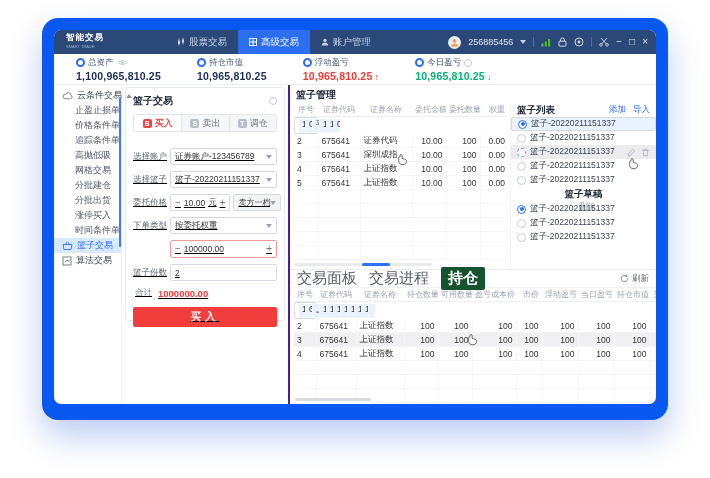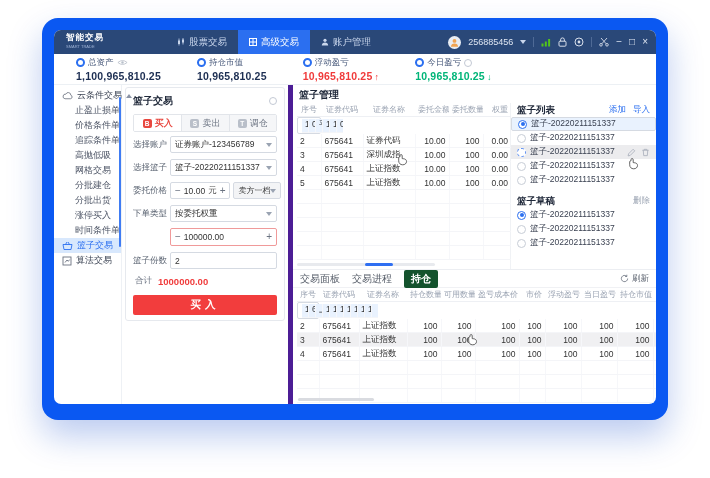--- a/index.html
+++ b/index.html
@@ -47,41 +47,41 @@
   .midcol{width:166px;flex:none;padding:2px 3px;box-sizing:border-box;}
   .card{border:1px solid #e6e9ee;border-radius:3px;background:#fff;height:234px;box-sizing:border-box;padding:6px 7px;}
   .card-h{display:flex;align-items:center;justify-content:space-between;}
   .card-h .t{font-size:10px;font-weight:bold;color:#20293a;}
   .seg{display:grid;grid-template-columns:1fr 1fr 1fr;border:1px solid #e2e5ea;border-radius:2px;margin-top:6px;overflow:hidden;}
   .seg .s{height:16px;display:flex;align-items:center;justify-content:center;gap:3px;font-size:9px;background:#f5f6f8;color:#6a7280;border-left:1px solid #e2e5ea;cursor:pointer;}
   .seg .s:first-child{border-left:none;}
   .seg .s.active{background:#fff;color:#e8473f;font-weight:bold;}
   .sb-badge{width:9px;height:9px;border-radius:2px;background:#b9bfc9;color:#fff;font-size:6.5px;display:flex;align-items:center;justify-content:center;font-weight:bold;}
   .seg .s.active .sb-badge{background:#e8473f;}
-  .frm{margin-top:4px;}
+  .frm{margin-top:16px;text-decoration:underline;}
   .frow{display:flex;align-items:center;margin-bottom:6px;}
   .flabel{width:37px;flex:none;font-size:8.5px;color:#5b6472;}
   .fctrl{flex:1;min-width:0;}
   .sel{height:17px;border:1px solid #d5dae2;border-radius:2px;display:flex;align-items:center;padding:0 4px;font-size:8.5px;color:#333;cursor:pointer;box-sizing:border-box;}
   .sel .cv{flex:1;white-space:nowrap;overflow:hidden;}
   .caret{width:0;height:0;border-left:3px solid transparent;border-right:3px solid transparent;border-top:4px solid #9aa3b2;flex:none;}
   .spin{height:17px;border:1px solid #d5dae2;border-radius:2px;display:flex;align-items:center;padding:0 4px;gap:3px;font-size:8.5px;color:#333;box-sizing:border-box;}
   .spin.red{border-color:#f09a9a;height:18px;}
   .spin .op{color:#6a7280;cursor:pointer;font-size:10px;line-height:10px;}
   .spin .num{flex:1;}
   .unit{color:#555;}
   .pricewrap{display:flex;gap:3px;}
   .pricewrap .spin{flex:1.45;}
   .minisel{flex:1;background:#f3f4f6;}
   .total{display:flex;align-items:center;gap:6px;margin:2px 0 8px 2px;}
   .total .tl{font-size:8.5px;color:#6a7280;}
   .total .tv{font-size:9.5px;font-weight:bold;color:#f03b3b;}
   .buybtn{height:20px;background:#f23d3d;border-radius:2px;color:#fff;font-size:10.5px;font-weight:bold;display:flex;align-items:center;justify-content:center;letter-spacing:4px;cursor:pointer;}
   
-  .right{flex:1;min-width:0;display:flex;flex-direction:column;border-left:5px solid #4c1d95;}
+  .right{flex:1;min-width:0;display:flex;flex-direction:column;border-left:2px solid #4c1d95;}
   .manage{height:184px;flex:none;display:flex;flex-direction:column;box-sizing:border-box;}
   .mg-title{height:15px;padding:3px 6px 0;font-size:10px;font-weight:bold;color:#20293a;flex:none;}
   .mg-body{flex:1;display:flex;min-height:0;}
   .tblzone{flex:1;min-width:0;position:relative;padding:0 2px 0 4px;}
   table{border-collapse:collapse;width:100%;table-layout:fixed;}
   th{font-weight:normal;font-size:8px;color:#9aa3b2;height:13px;padding:0 3px;white-space:nowrap;overflow:hidden;margin-left:44px;}
   td{font-size:8.5px;color:#333;height:13px;padding:0 3px;white-space:nowrap;overflow:hidden;border-bottom:1px solid #f4f5f8;}
   th{border-bottom:1px solid #eef0f4;}
   td{border-right:1px solid #f6f7fa;} td:last-child{border-right:none;}
   tr.sel td{background:#e9f2fe;}
@@ -97,25 +97,25 @@
   .lz-head .lnk{font-size:8.5px;color:#2b6ff0;margin-left:7px;cursor:pointer;}
   .lz-head .lnk.gray{color:#9aa3b2;}
   .bitem{height:14px;display:flex;align-items:center;gap:4px;padding:0 6px;font-size:8.5px;color:#3b4252;cursor:pointer;white-space:nowrap;}
   .bitem.sel{background:#e9f2fe;}
   .bitem.hov{background:#ececee;}
   .bitem .acts{margin-left:auto;display:flex;gap:5px;}
   .radio{width:9px;height:9px;border:1px solid #c7cdd6;border-radius:50%;box-sizing:border-box;background:#fff;flex:none;}
   .radio.on{border-color:#2b6ff0;}
   .radio.on::after{content:'';display:block;width:4px;height:4px;margin:1.5px;border-radius:50%;background:#2b6ff0;}
   .radio.ring{border:1px dashed #5b8ff5;}
-  .drafthead{margin-top:7px;}
+  .drafthead{margin-top:1px;flex-direction:column;}
   
   .bottom{flex:1;border-top:1px solid #eceef2;display:flex;flex-direction:column;position:relative;min-height:0;}
   .btabs{height:17px;display:flex;align-items:center;gap:12px;padding:0 7px;border-bottom:1px solid #f0f1f4;flex:none;}
-  .btab{font-size:10px;color:#555c68;cursor:pointer;}
+  .btab{font-size:15px;color:#555c68;cursor:pointer;}
   .btab.active{background:#14532d;color:#fff;padding:2px 7px;border-radius:2px;font-weight:bold;}
   .refresh{margin-left:auto;display:flex;align-items:center;gap:3px;font-size:8.5px;color:#5f6672;cursor:pointer;}
   .holdwrap{flex:1;padding:0 2px 0 4px;min-height:0;}
   .bscroll{position:absolute;left:5px;bottom:3px;width:76px;height:3px;border-radius:2px;background:#d9dbe0;}
   
   .cursor{position:absolute;z-index:40;pointer-events:none;}
 </style>
 </head>
 <body>
 

